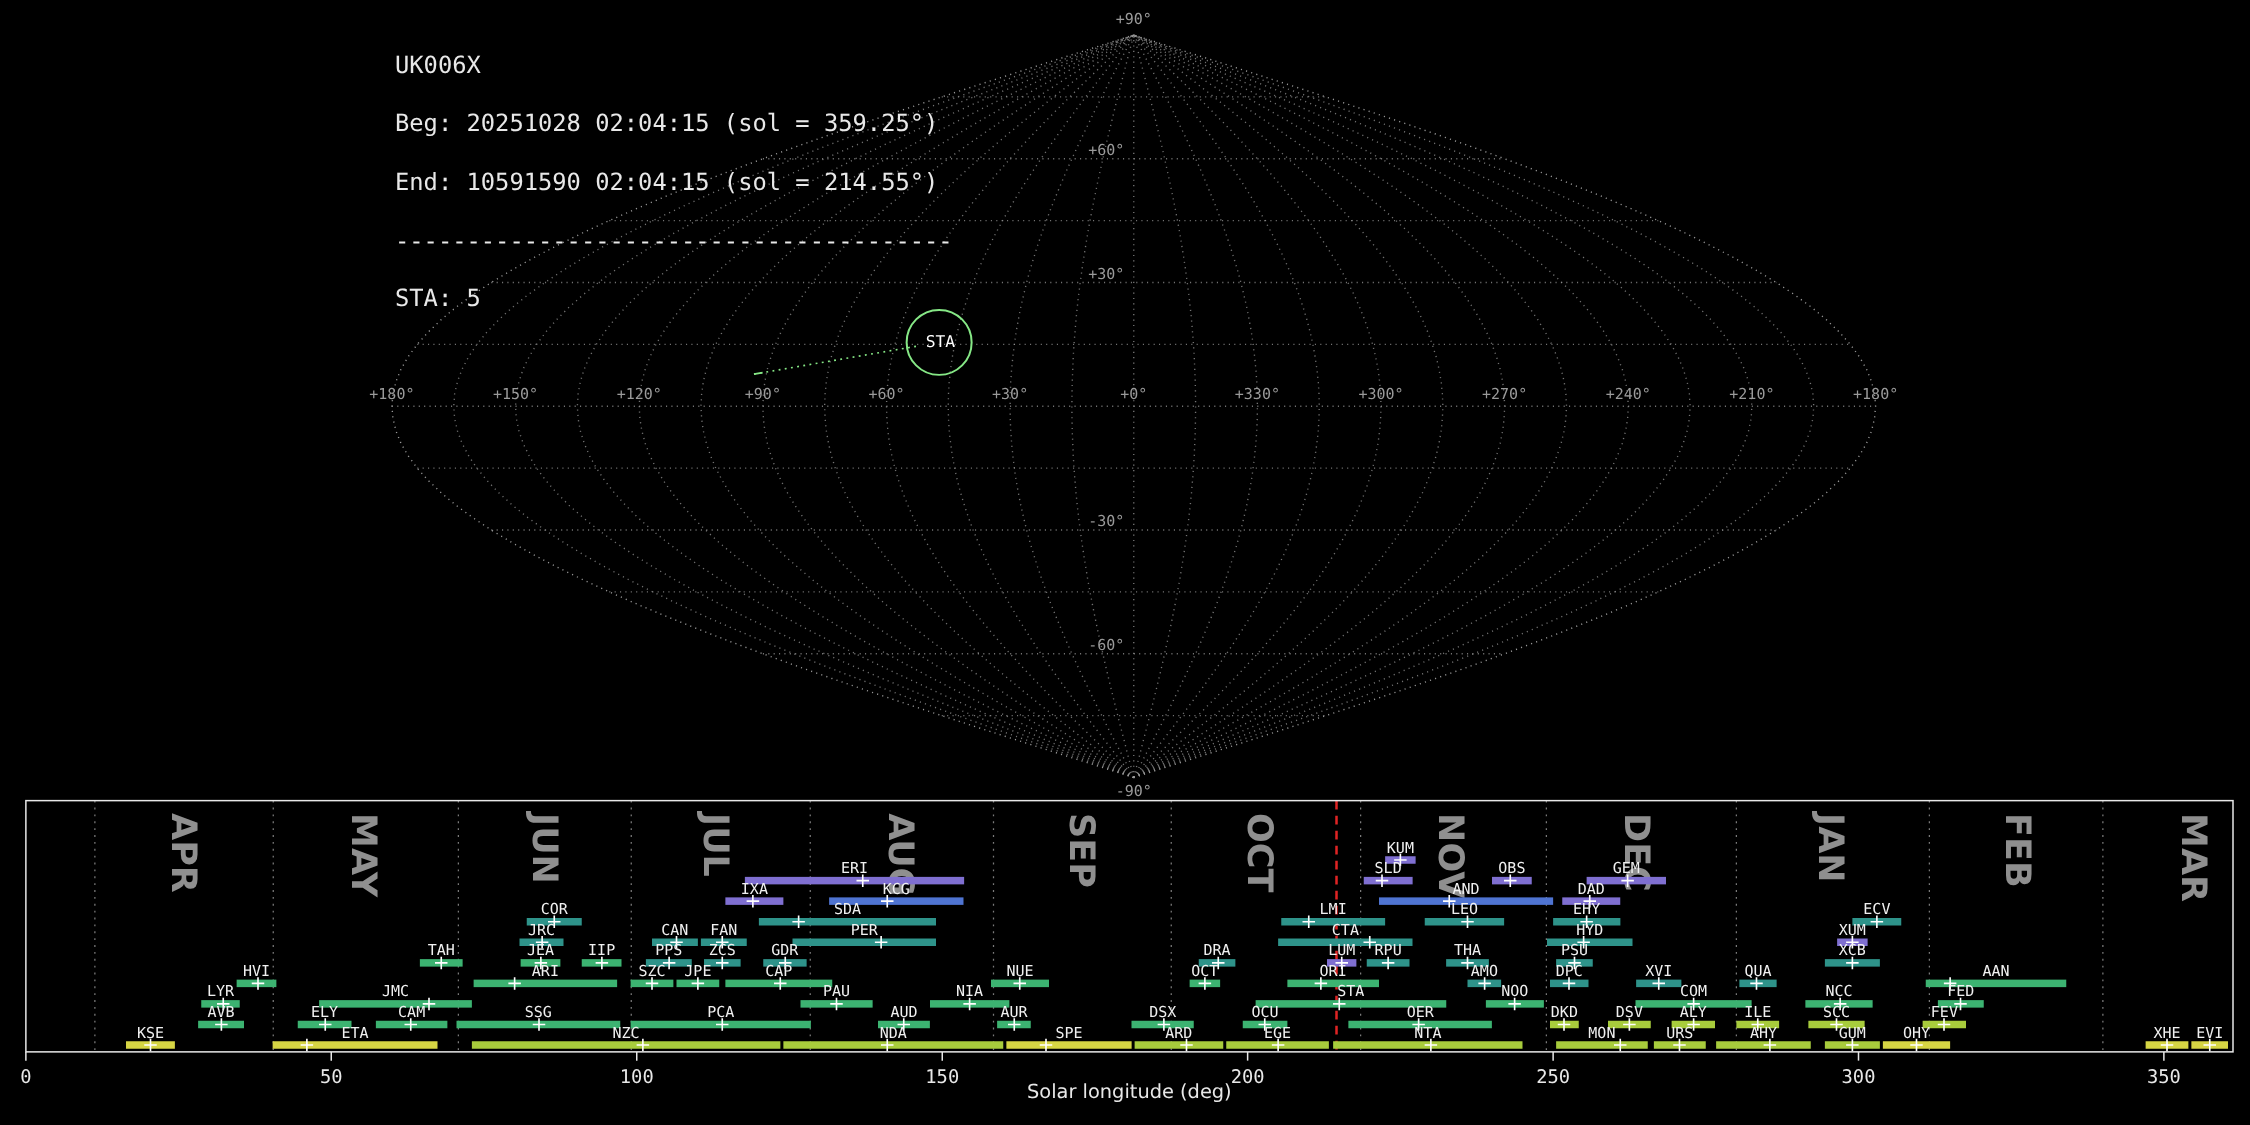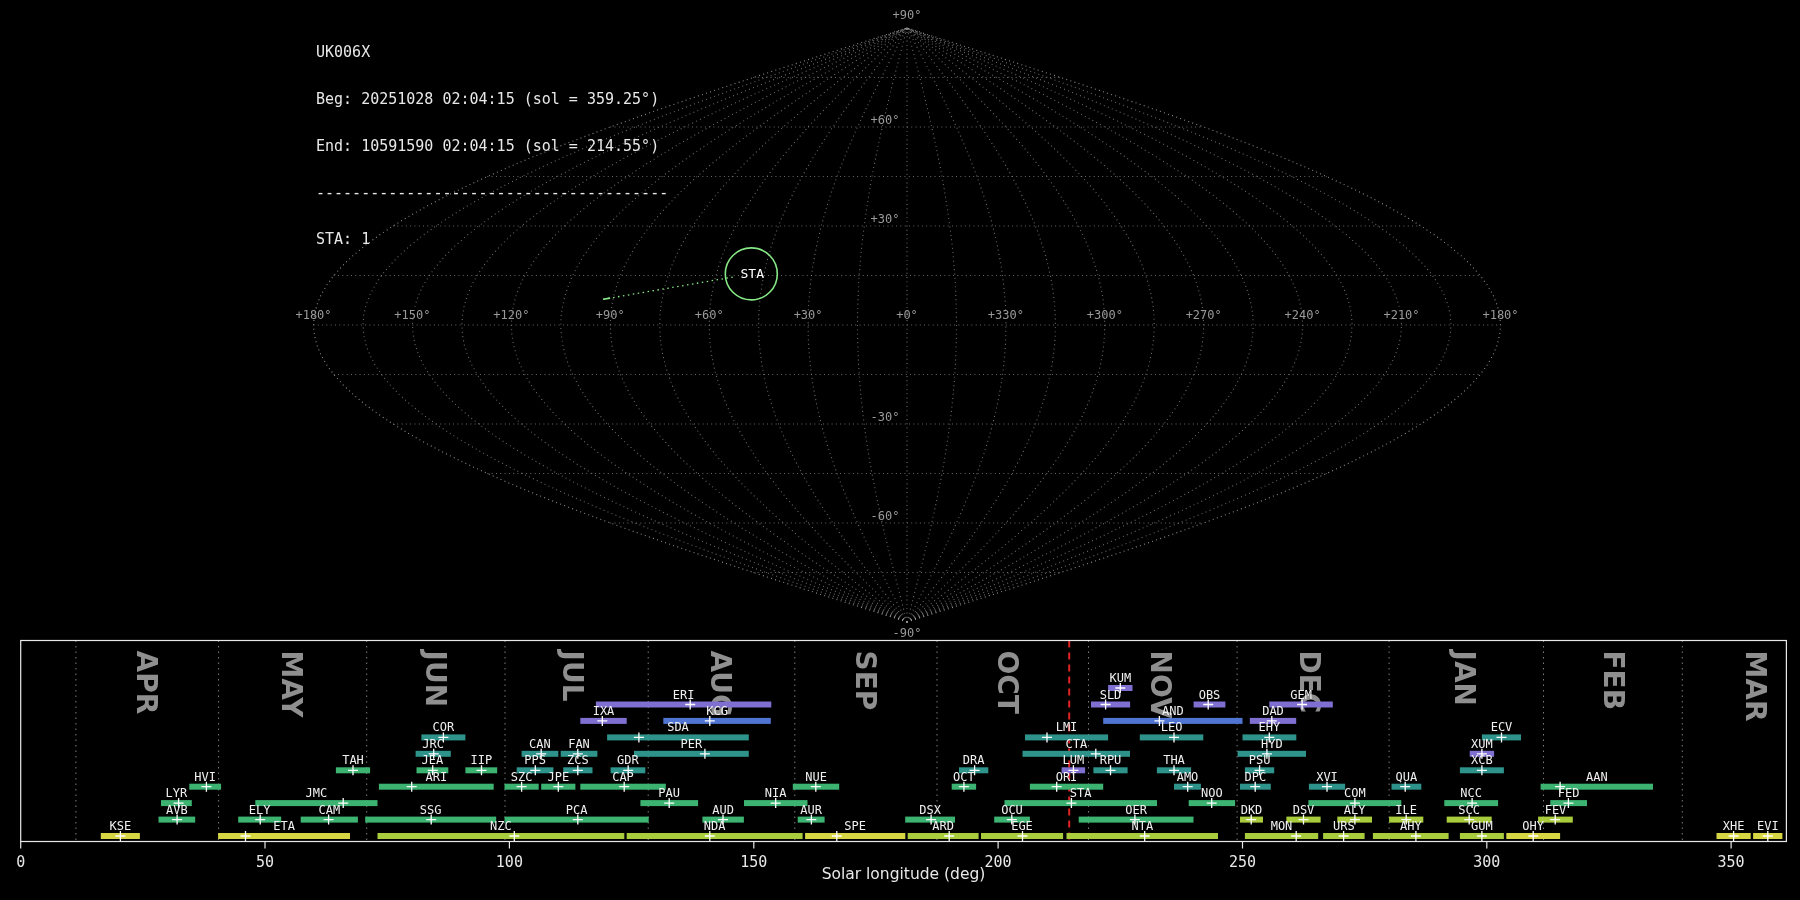--- a/index.html
+++ b/index.html
@@ -1,19 +1,19 @@
 <!DOCTYPE html>
 <html><head>
 <meta charset="utf-8">
 <style>
   html,body{margin:0;padding:0;background:#000;}
   #app{position:relative;width:1800px;height:900px;background:#000;overflow:hidden;
        font-family:"DejaVu Sans Mono",monospace;}
   #plot{position:absolute;left:0;top:0;}
-  #hdr{position:absolute;left:316px;top:14px;color:#e8e8e8;font-size:15px;
+  #hdr{position:absolute;left:316px;top:14px;color:#e8e8e8;font-size:19px;
        line-height:15.6px;white-space:pre;}
   .gdot{fill:none;stroke:#9a9a9a;stroke-width:1.1;stroke-dasharray:0.9 3.4;opacity:.75;}
   .gedge{opacity:1;}
   .maplbl{fill:#9a9a9a;font-size:12px;font-family:"DejaVu Sans Mono",monospace;}
   .trail{stroke:#86e886;stroke-width:1.3;stroke-dasharray:1.5 3.5;fill:none;}
   .trailstart{stroke:#86e886;stroke-width:1.6;}
   .ring{fill:none;stroke:#86e886;stroke-width:1.6;}
   .radlbl{fill:#ffffff;font-size:13px;font-family:"DejaVu Sans Mono",monospace;}
   .border{fill:none;stroke:#e8e8e8;stroke-width:1.2;}
   .mline{stroke:#9a9a9a;stroke-width:1;stroke-dasharray:1.5 4;opacity:.8;}
@@ -396,15 +396,15 @@
         <line class="tick" x1="1731.1" y1="841.5" x2="1731.1" y2="848.5"></line>
         <text class="ticklbl" x="1731.1" y="866.5" text-anchor="middle">350</text>
         <text class="axistitle" x="903.5" y="878.5" text-anchor="middle">Solar longitude (deg)</text>
       </g>
   </svg>
   <div id="hdr">
     <div>UK006X</div>
     <div>Beg: 20251028 02:04:15 (sol = 359.25°)</div>
     <div>End: 10591590 02:04:15 (sol = 214.55°)</div>
     <div>---------------------------------------</div>
-    <div>STA: 1</div>
+    <div>STA: 5</div>
   </div>
 </div>
 
 </body></html>

